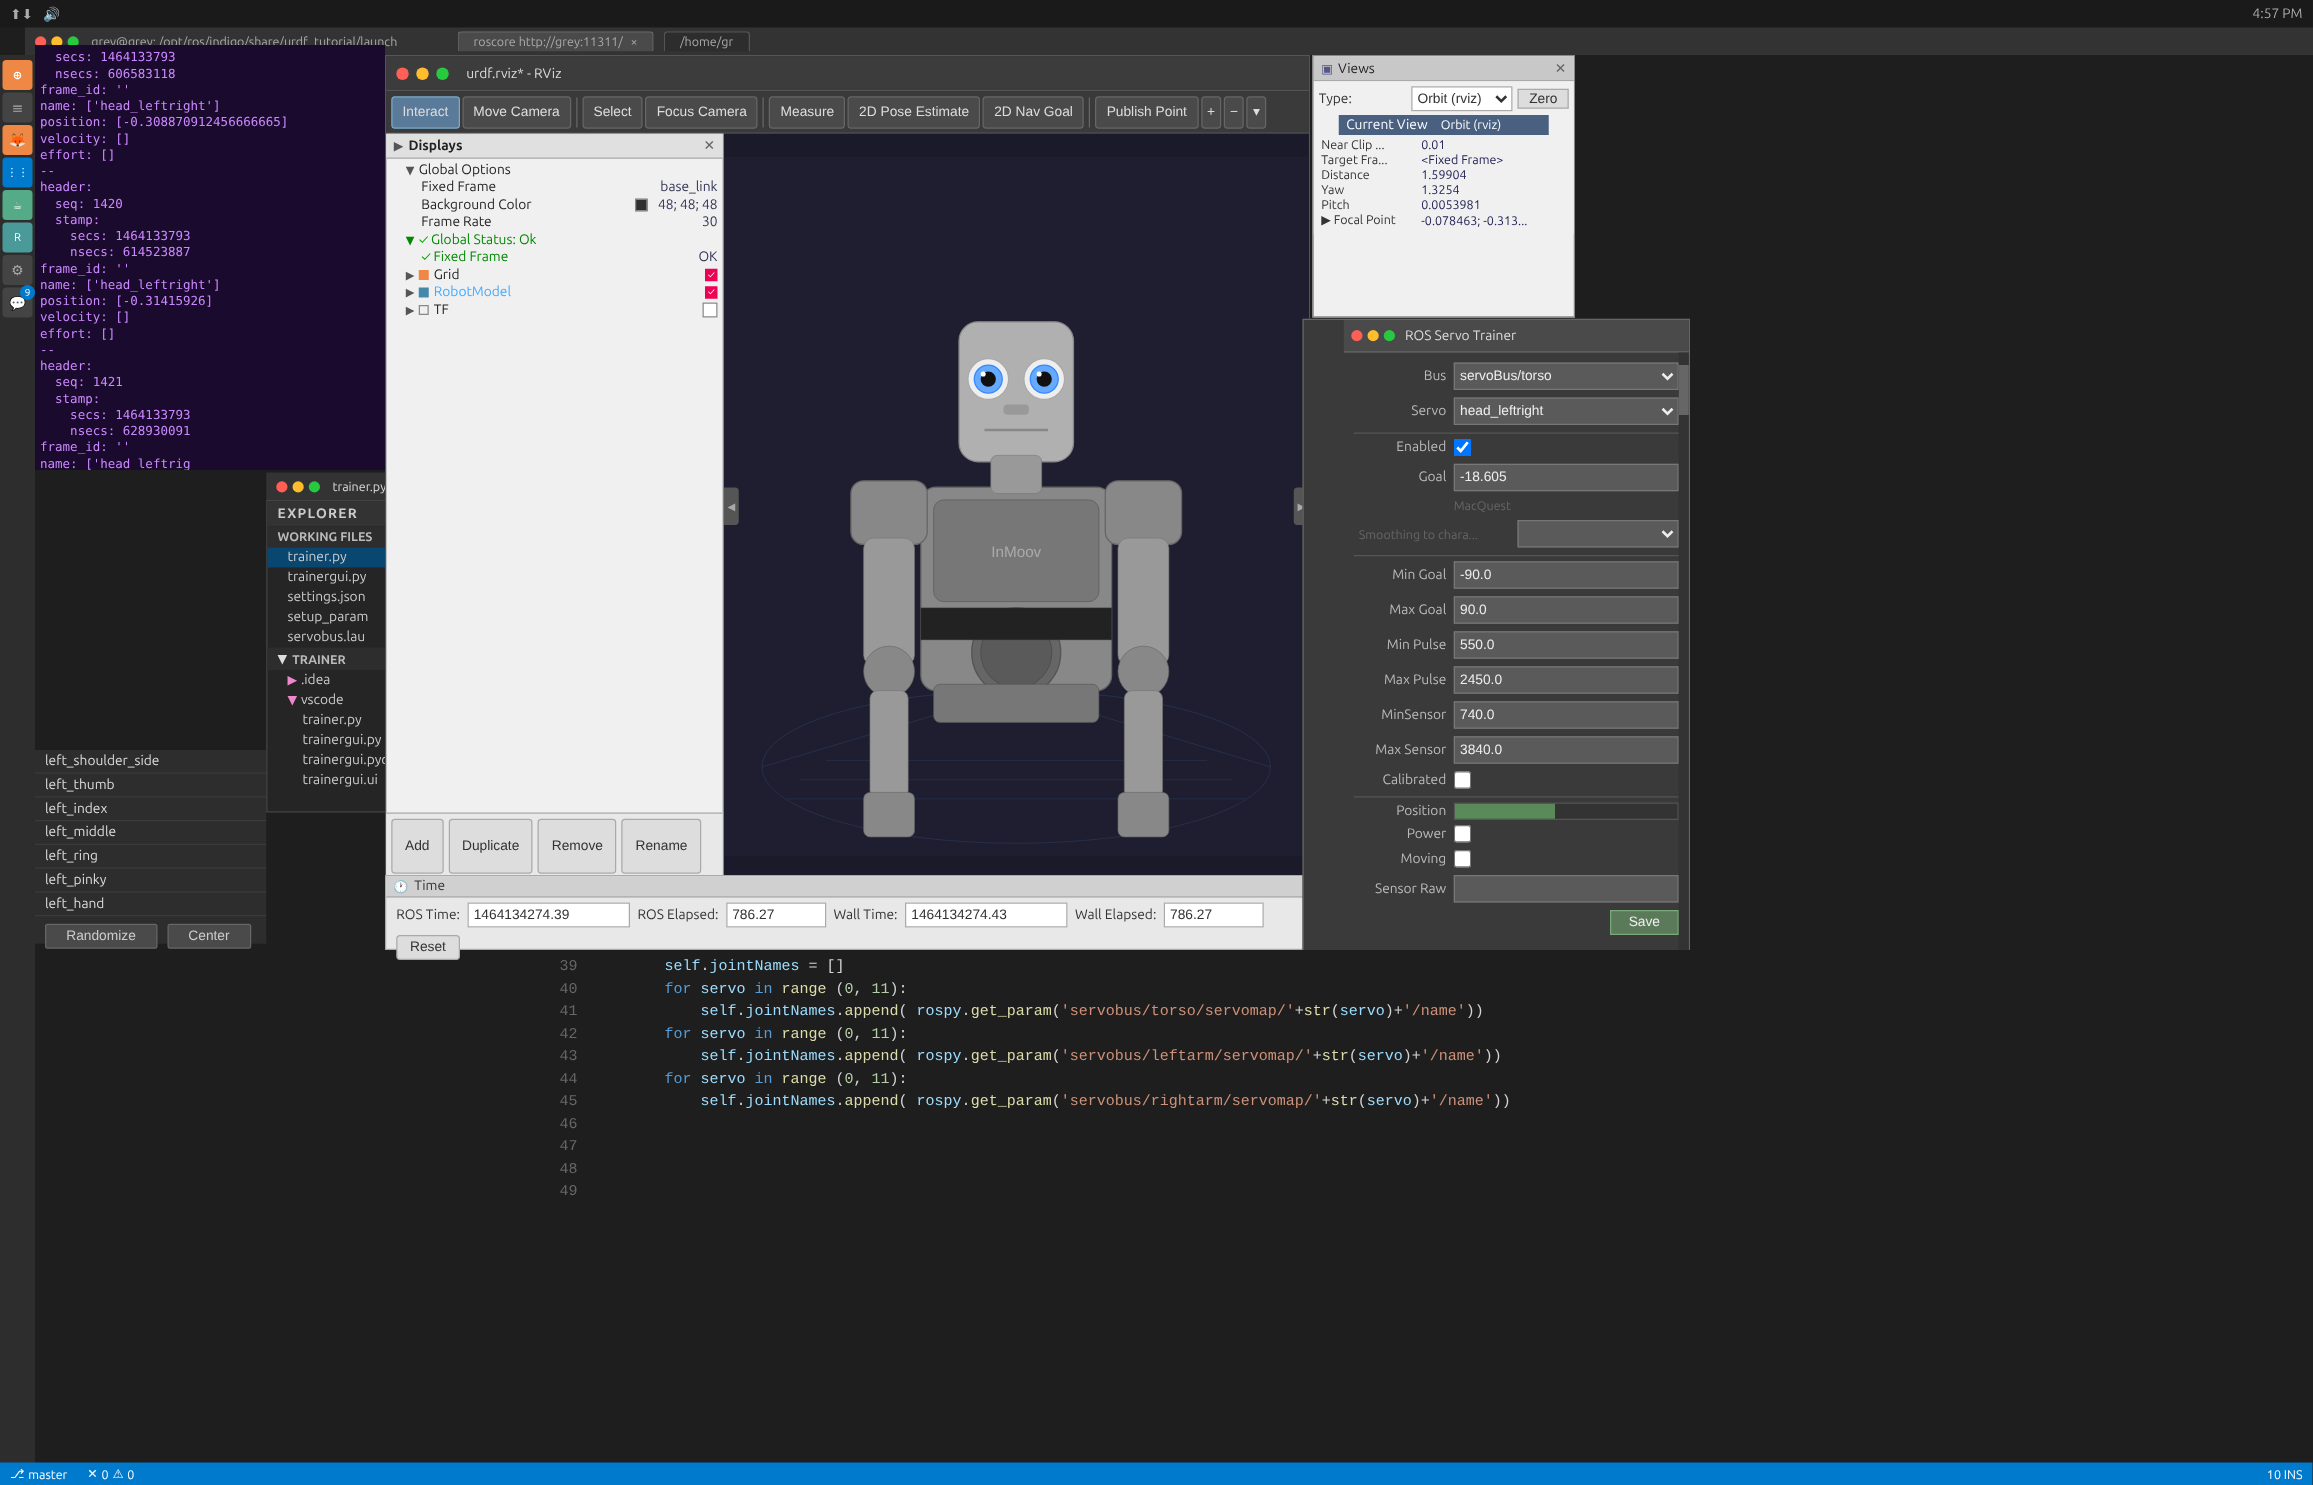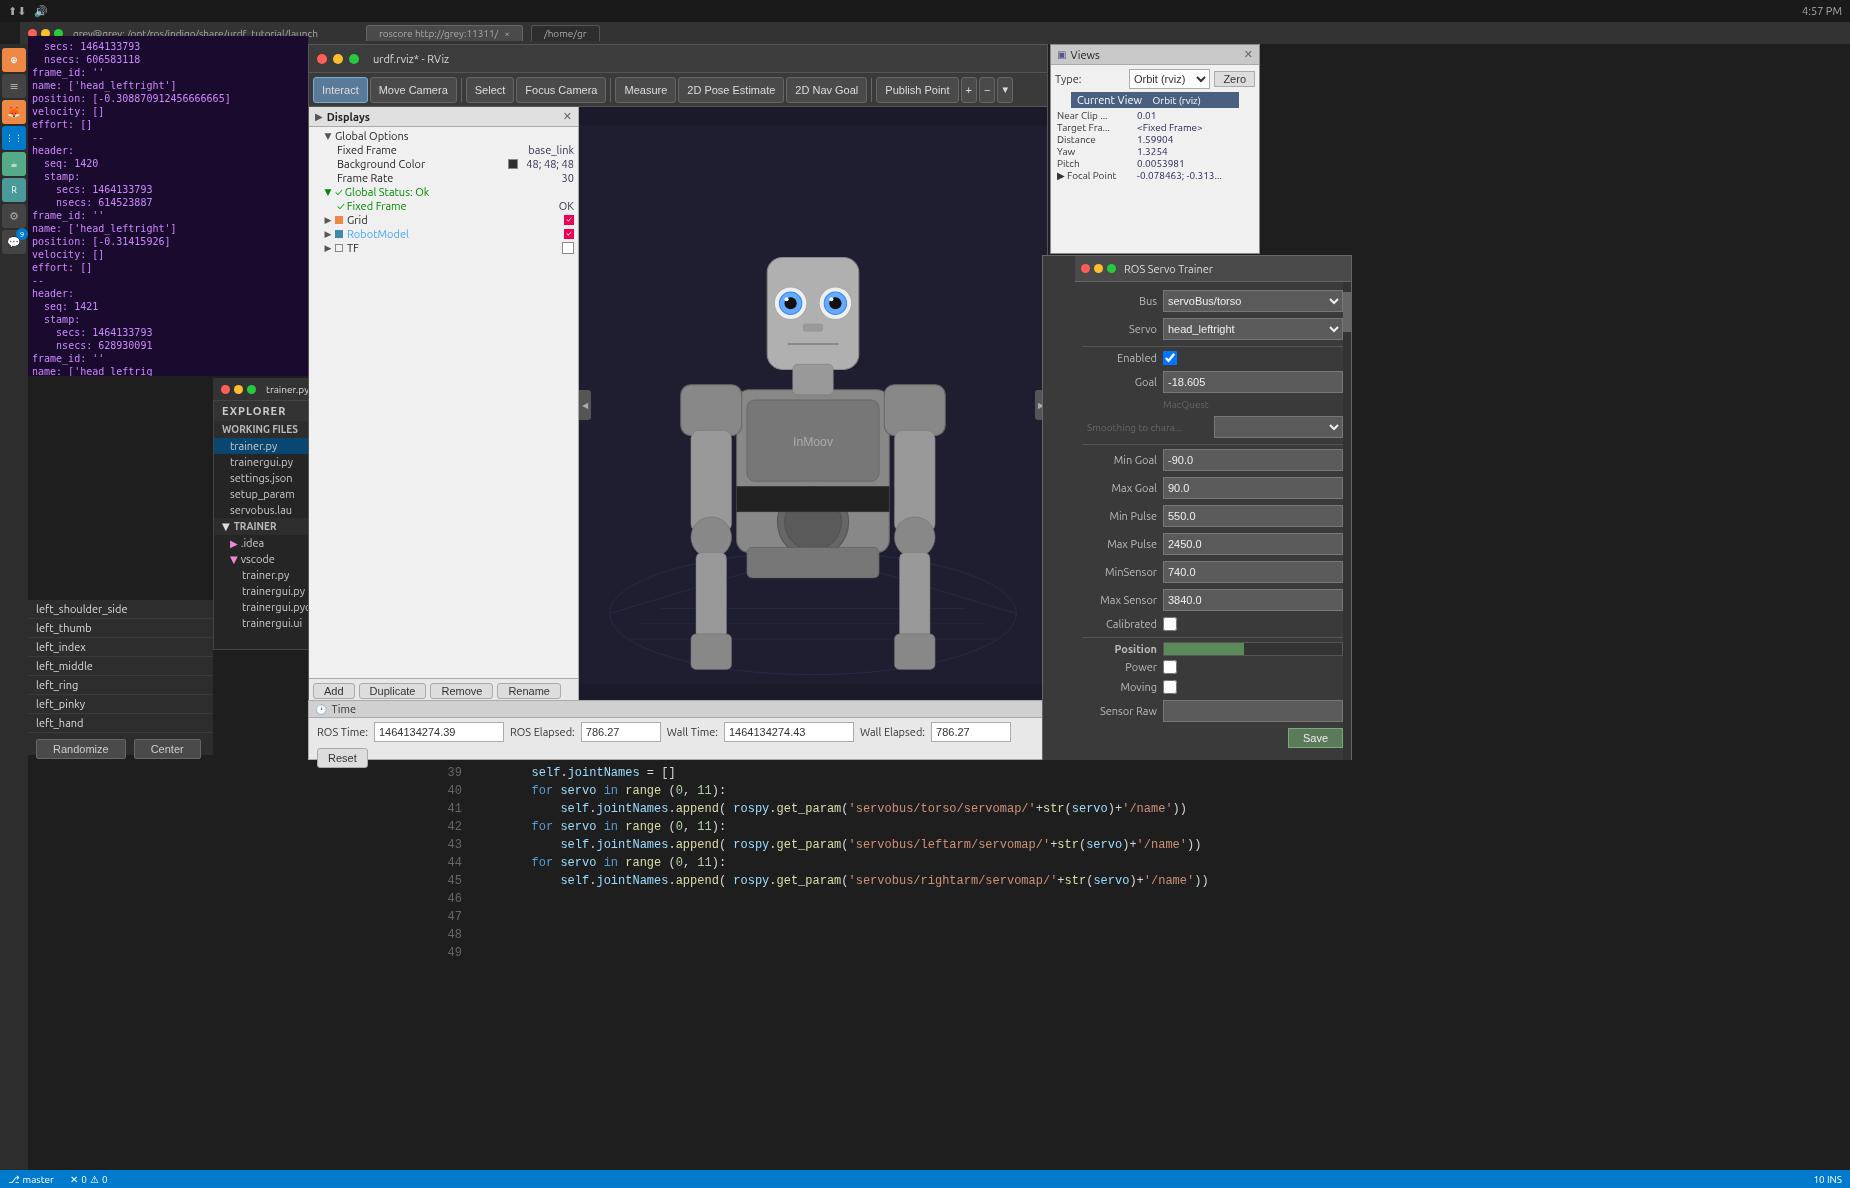--- a/index.html
+++ b/index.html
@@ -73,21 +73,21 @@
     .tree-toggle { width: 10px; height: 10px; display: inline-flex; align-items: center; justify-content: center; font-size: 9px; color: #555; }
     .tree-label { flex: 1; }
     .tree-value { color: #335; margin-left: 4px; }
     .tree-indent1 { padding-left: 14px; }
     .tree-indent2 { padding-left: 28px; }
     .check-box { width: 12px; height: 12px; border: 1px solid #888; background: white; display: inline-flex; align-items: center; justify-content: center; font-size: 9px; }
 
     #displays-buttons {
       padding: 4px; display: flex; gap: 4px; border-top: 1px solid #aaa; background: #e8e8e8;
     }
-    .disp-btn { padding: 1px 10px; background: #ddd; border: 1px solid #aaa; border-radius: 3px; font-size: 11px; cursor: pointer; color: #333; }
+    .disp-btn { padding: 15px 10px; background: #ddd; border: 1px solid #aaa; border-radius: 3px; font-size: 11px; cursor: pointer; color: #333; }
 
     
     #view-3d {
       flex: 1; background: #1a1a2a; position: relative; overflow: hidden;
     }
     #robot-svg { width: 100%; height: 100%; }
 
     
     #time-bar {
       position: absolute; left: 28px; top: 695px; width: 1040px; height: 60px;
@@ -130,21 +130,21 @@
     .servo-row { display: flex; align-items: center; margin-bottom: 6px; }
     .servo-label { width: 80px; color: #bbb; font-size: 11px; text-align: right; padding-right: 6px; }
     .servo-select { height: 22px; background: #5a5a5a; border: 1px solid #777; color: #eee; font-size: 11px; flex: 1; }
     .servo-input { height: 22px; background: #5a5a5a; border: 1px solid #777; color: #eee; font-size: 11px; flex: 1; padding: 0 4px; }
     .servo-check { width: 14px; height: 14px; }
     .servo-divider { height: 1px; background: #555; margin: 4px 0; }
     .servo-save-btn { padding: 3px 14px; background: #5a7a5a; border: 1px solid #7aaa7a; color: #eee; font-size: 11px; cursor: pointer; }
     #servo-scrollbar { position: absolute; right: 0; top: 26px; width: 8px; height: 484px; background: #333; }
     #servo-scroll-thumb { position: absolute; top: 10px; width: 8px; height: 40px; background: #666; }
     .servo-position-row { display: flex; align-items: center; margin-bottom: 4px; }
-    .servo-pos-label { width: 80px; color: #bbb; font-size: 11px; text-align: right; padding-right: 6px; font-weight: bold; }
+    .servo-pos-label { width: 80px; color: #bbb; font-size: 11px; text-align: right; padding-right: 6px; }
 
     
     #explorer-panel {
       position: absolute; left: 185px; top: 400px; width: 220px; height: 320px;
       background: #252526; color: #ccc; font-size: 11px; border: 1px solid #444;
     }
     #explorer-header { background: #333; padding: 4px 8px; font-size: 11px; font-weight: bold; text-transform: uppercase; letter-spacing: 1px; }
     #working-files-header { padding: 3px 8px; font-size: 10px; font-weight: bold; text-transform: uppercase; color: #bbb; cursor: pointer; background: #2d2d2d; }
     .file-item { padding: 2px 16px; cursor: pointer; white-space: nowrap; overflow: hidden; text-overflow: ellipsis; }
     .file-item.active { background: #094771; }

